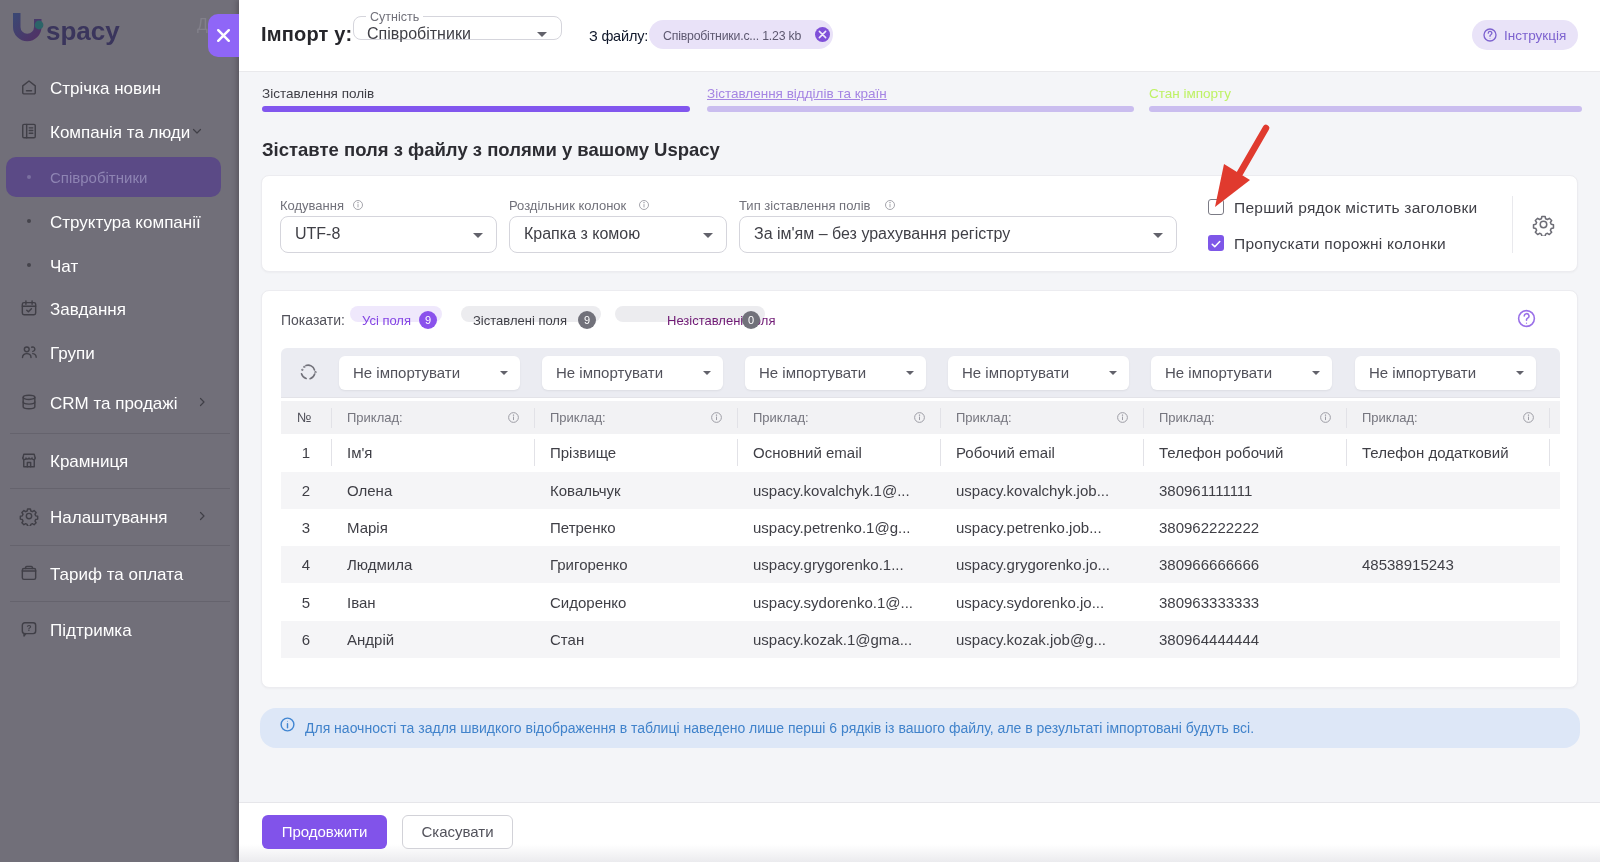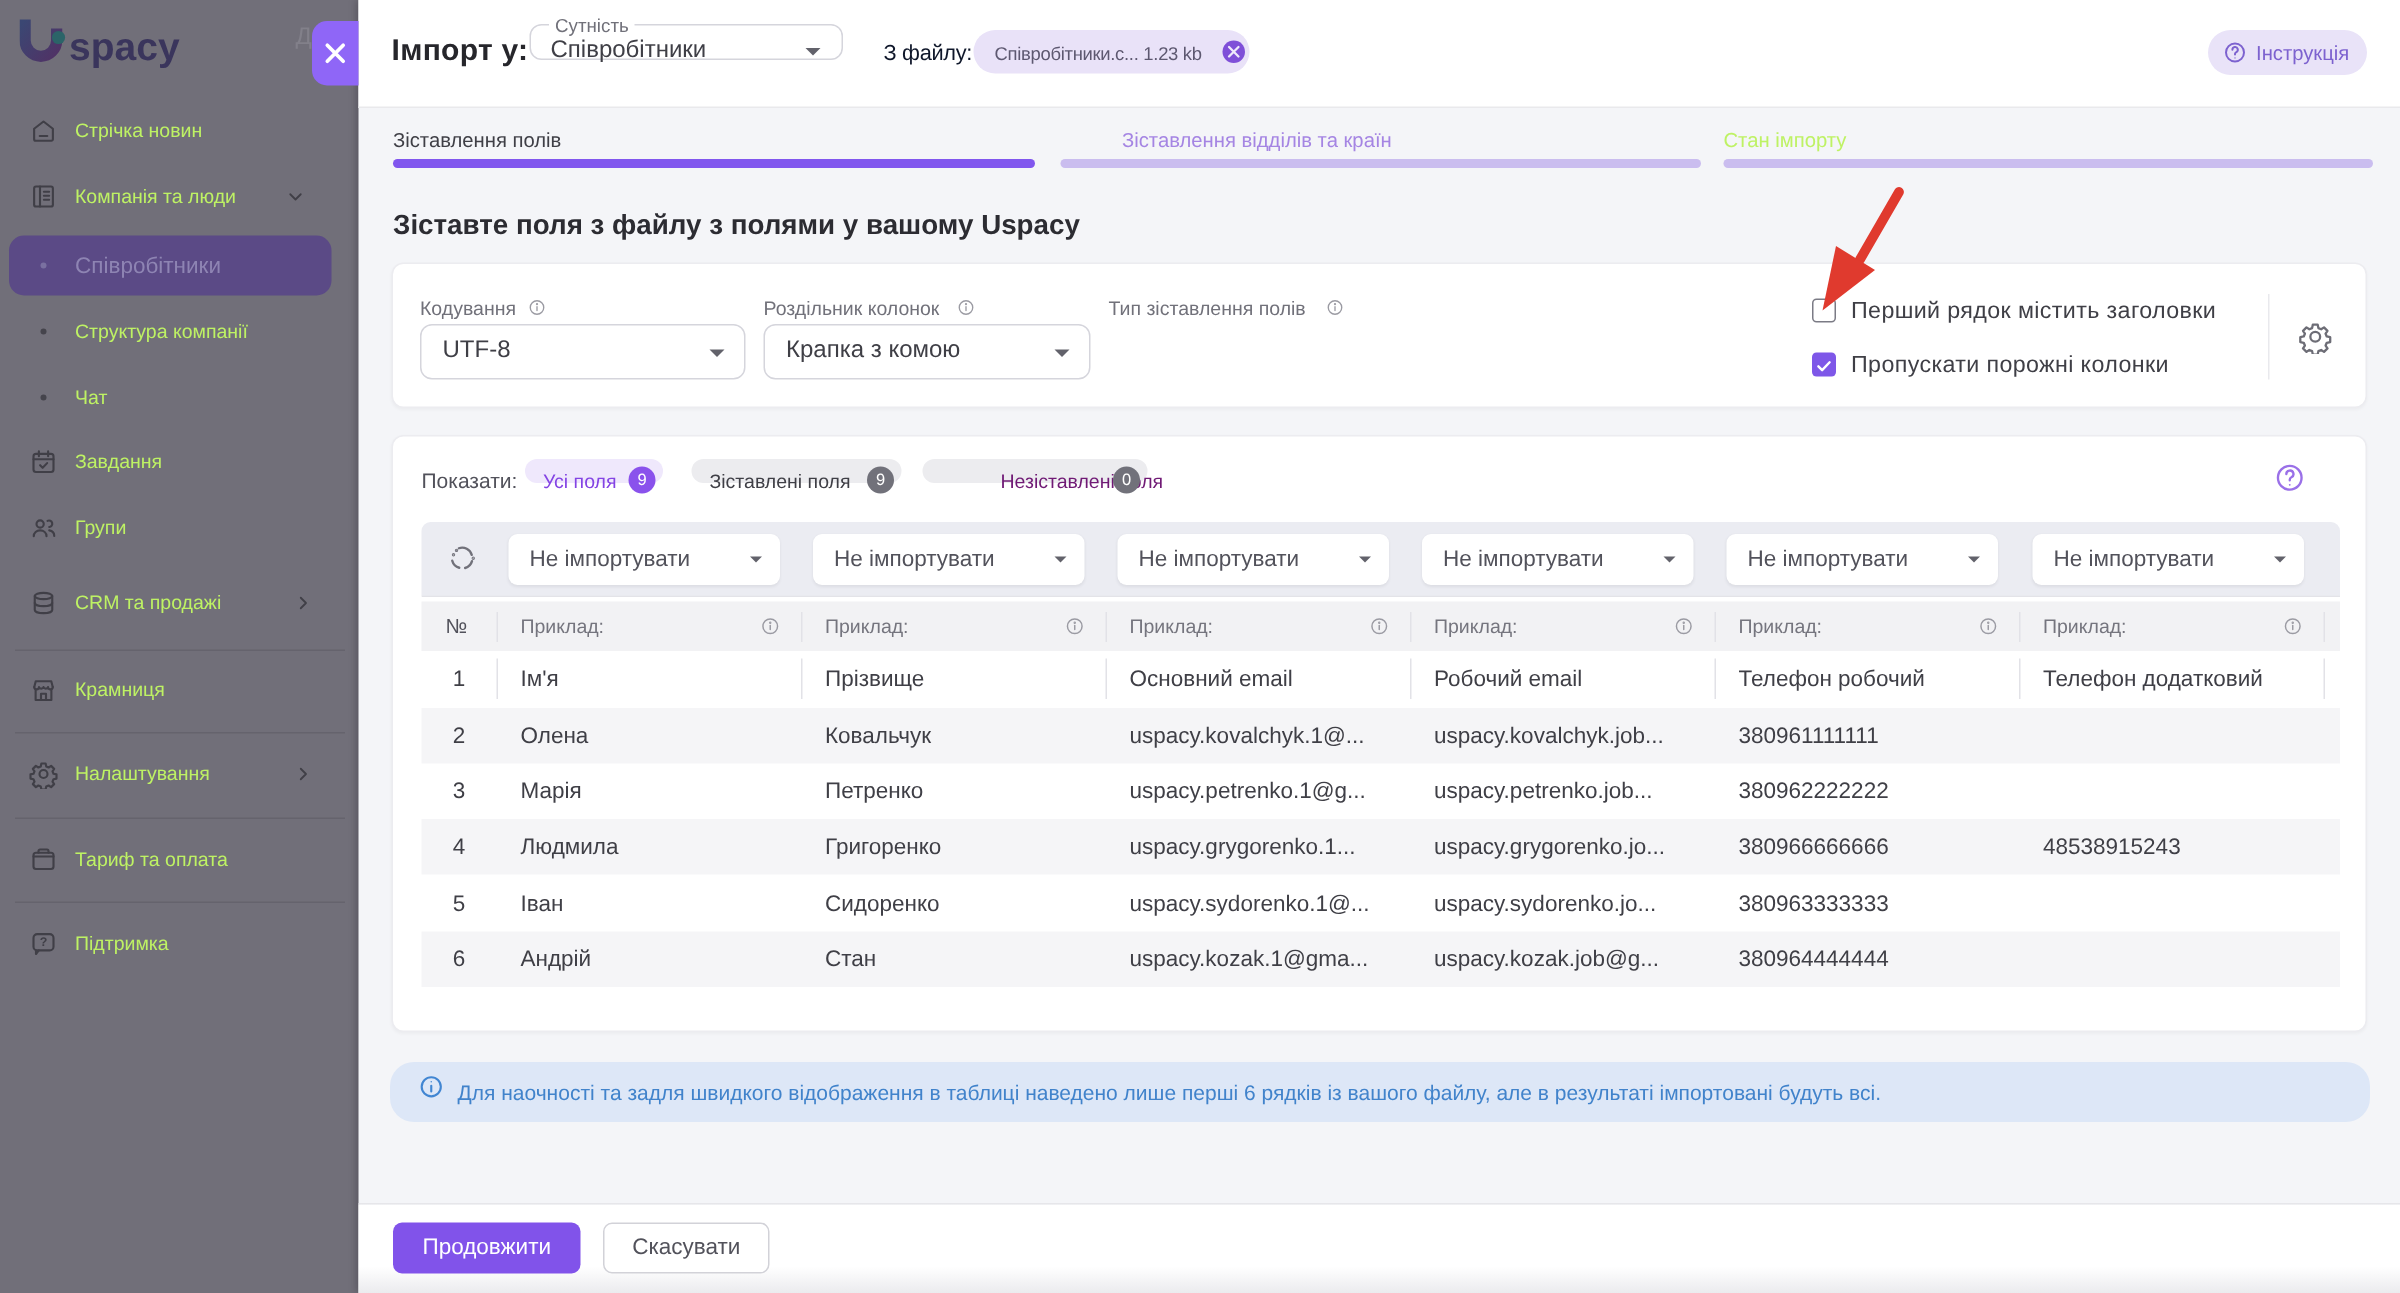--- a/index.html
+++ b/index.html
@@ -5,21 +5,21 @@
 <style>
   * { margin:0; padding:0; box-sizing:border-box; }
   svg { display:block; }
   html,body { width:1600px; height:862px; overflow:hidden; }
   body { font-family:"Liberation Sans", sans-serif; }
   #root { position:relative; width:1600px; height:862px; background:#716f79; }
   .abs { position:absolute; }
 
   
   #sidebar { left:0; top:0; width:240px; height:862px; background:#716f79; }
-  .mi { position:absolute; left:50px; font-size:13px; color:#bef264; white-space:nowrap; }
+  .mi { position:absolute; left:50px; font-size:17px; color:#ffffff; white-space:nowrap; }
   .micon { position:absolute; left:19px; width:20px; height:20px; color:#403f47; }
   .bullet { position:absolute; left:27px; width:4px; height:4px; border-radius:50%; background:#45444c; }
   .sdiv { position:absolute; left:10px; width:220px; height:1px; background:rgba(20,20,26,0.12); }
   .chev { position:absolute; color:#434249; }
   #selpill { left:6px; top:157px; width:215px; height:40px; border-radius:10px; background:#5b4a86; }
   #selpill .txt { position:absolute; left:44px; top:12px; font-size:15px; color:#8e84b3; }
   #selpill .dot { position:absolute; left:21px; top:18px; width:4px; height:4px; border-radius:50%; background:#7a70a0; }
   #ghostD { left:197px; top:16px; font-size:16px; color:#82808a; }
 
   
@@ -41,21 +41,21 @@
   #filechip .t { position:absolute; left:14px; top:8.5px; font-size:12.3px; letter-spacing:-0.2px; white-space:nowrap; color:#5d5870; }
   #filechip .x { position:absolute; right:3px; top:7px; width:15px; height:15px; border-radius:50%; background:#7f4fd8; }
 
   #instr { left:1472px; top:20px; width:106px; height:30px; background:#e9e3f8; border-radius:15px; }
   #instr .t { position:absolute; left:32px; top:8px; font-size:13.5px; color:#7d62cf; }
 
   
   .tablab { font-size:13.5px; }
   .tabbar { position:absolute; height:6px; border-radius:3px; top:106px; }
   #tab1l { left:262px; top:85.5px; color:#3f3f46; }
-  #tab2l { left:748px; top:85.5px; color:#a585e3; }
+  #tab2l { left:707px; top:85.5px; color:#a585e3;text-decoration:underline; }
   #tab3l { left:1149px; top:85.5px; color:#bef264; }
   #tab1b { left:262px; width:428px; background:#8156ee; }
   #tab2b { left:707px; width:427px; background:#cabdef; }
   #tab3b { left:1149px; width:433px; background:#cabdef; }
 
   #h2 { left:262px; top:139px; font-size:18.5px; font-weight:700; color:#2c2c32; }
 
   
   .card { background:#fff; border:1px solid #ececf0; border-radius:8px; box-shadow:0 1px 2px rgba(40,40,60,0.04); }
   #card1 { left:261px; top:175px; width:1317px; height:97px; }
@@ -262,20 +262,24 @@
   <div class="insel" style="left:280px;top:216px;width:217px;">
       <div class="val">UTF-8</div>
       <div class="carets"></div>
     </div>
   <div class="flab" style="left:509px;top:198px;">Роздільник колонок</div>
   <div class="insel" style="left:509px;top:216px;width:218px;">
       <div class="val">Крапка з комою</div>
       <div class="carets"></div>
     </div>
   <div class="flab" style="left:739px;top:198px;">Тип зіставлення полів</div>
+  <div class="insel" style="left:739px;top:216px;width:438px;">
+      <div class="val">За ім'ям – без урахування регістру</div>
+      <div class="carets"></div>
+    </div>
   <div class="cb off" style="left:1208px;top:199px;"></div>
   <div class="cblab" style="left:1234px;top:199px;">Перший рядок містить заголовки</div>
   <div class="cb on" style="left:1208px;top:235px;"></div>
   <div class="cblab" style="left:1234px;top:235px;">Пропускати порожні колонки</div>
   <div id="vdiv1" class="abs"></div>
 
   <div id="card2" class="abs card"></div>
   <div id="showlab" class="abs">Показати:</div>
   <div id="chipa" class="chip">
       <div class="t">Усі поля</div>

